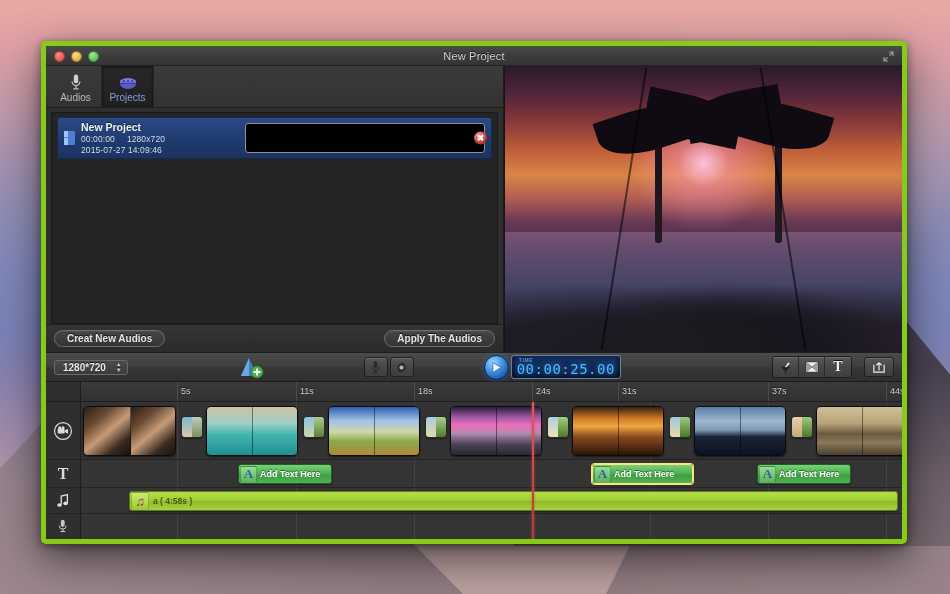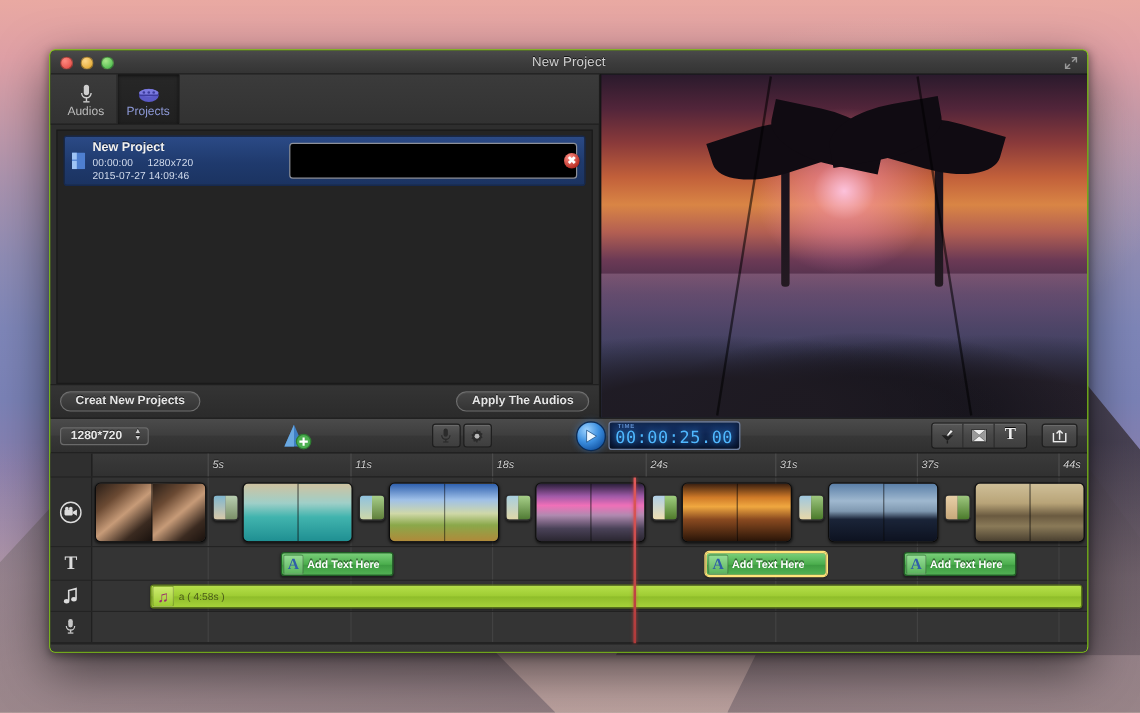--- a/index.html
+++ b/index.html
@@ -45,21 +45,21 @@
   }
   .haze {
     position: absolute; left: 0; right: 0; bottom: 0; height: 38%;
     background: linear-gradient(180deg, rgba(205,175,170,0) 0%, rgba(198,170,168,.35) 50%, rgba(186,160,160,.55) 100%);
   }
 
   
   .window {
     position: absolute; left: 41px; top: 41px; width: 866px; height: 503px;
     background: #2b2b2b;
-    border: 1px solid #84cc16;
+    border: 5px solid #84cc16;
     border-radius: 5px;
     box-shadow: 0 14px 42px rgba(0,0,0,.55), 0 2px 8px rgba(0,0,0,.45);
     overflow: hidden;
     display: flex; flex-direction: column;
   }
   .titlebar {
     height: 20px; flex: 0 0 20px; position: relative;
     background: linear-gradient(180deg, #4a4a4a 0%, #3c3c3c 55%, #343434 100%);
     border-bottom: 1px solid #232323;
     display: flex; align-items: center;
@@ -248,21 +248,20 @@
   .tool-trio .sq-btn { border: none; border-right: 1px solid #2a2a2a; border-radius: 0; width: 26px; height: 20px; }
   .tool-trio .sq-btn:last-child { border-right: none; }
   .share-btn { width: 30px; height: 20px; margin-left: 12px; }
 
   
   .timeline { flex: 1 1 auto; display: flex; flex-direction: column; background: #2c2c2c; min-height: 0; }
   .ruler {
     flex: 0 0 20px; position: relative; display: flex;
     background: linear-gradient(180deg, #3a3a3a 0%, #313131 100%);
     border-bottom: 1px solid #1e1e1e;
-    font-style: italic;
   }
   .ruler .gutter { flex: 0 0 35px; border-right: 1px solid #1d1d1d; background: #2f2f2f; }
   .ruler .scale { flex: 1 1 auto; position: relative; }
   .tick {
     position: absolute; top: 0; bottom: 0; border-left: 1px solid #4c4c4c;
     font-size: 9px; color: #cfcfcf; padding-left: 3px; padding-top: 4px;
     text-shadow: 0 -1px 0 rgba(0,0,0,.6);
   }
   .tracks { flex: 1 1 auto; display: flex; flex-direction: column; position: relative; }
   .track { display: flex; border-bottom: 1px solid #232323; position: relative; }
@@ -322,21 +321,21 @@
     border: 1px solid #5e7d16;
     display: flex; align-items: center; gap: 4px; padding-left: 1px;
     box-shadow: 0 1px 2px rgba(0,0,0,.4);
   }
   .audio-clip .note-icon {
     width: 18px; height: 18px; flex: 0 0 18px; border-radius: 2px;
     background: linear-gradient(180deg, #cdeb6e, #9ccc33);
     display: flex; align-items: center; justify-content: center;
     font-size: 13px; color: #9b2b6b; border: 1px solid rgba(0,0,0,.2);
   }
-  .audio-clip .lbl { font-size: 8.5px; color: #4a5a18; font-weight: normal; white-space: nowrap; }
+  .audio-clip .lbl { font-size: 8.5px; color: #4a5a18; font-weight: bold; white-space: nowrap; }
 
   .playhead {
     position: absolute; top: 0; bottom: 0; width: 2px;
     background: linear-gradient(180deg, #e05a5a, #b03a3a);
     box-shadow: 0 0 3px rgba(220,70,70,.8); z-index: 6;
   }
 
   .tl-bottom {
     flex: 0 0 24px; display: flex; align-items: center;
     background: linear-gradient(180deg, #3a3a3a 0%, #303030 100%);
@@ -429,21 +428,21 @@
               <span>00:00:00</span><span class="gap"></span><span>1280x720</span>
             </span>
             <span class="proj-sub">2015-07-27 14:09:46</span>
           </span>
           <span class="proj-thumb"></span>
           <span class="proj-del">✖</span>
         </div>
       </div>
 
       <div class="browser-footer">
-        <div class="pill-btn">Creat New Projects</div>
+        <div class="pill-btn">Creat New Audios</div>
         <div class="pill-btn">Apply The Audios</div>
       </div>
     </div>
 
     <div class="preview">
       <div class="img"></div>
       <div class="water"></div>
       <div class="rocks"></div>
       <div class="palm palm-trunk" style="left:150px;"></div>
       <div class="palm palm-trunk" style="right:120px;"></div>
@@ -539,22 +538,22 @@
   </div>
 
   <div class="timeline">
 
     <div class="ruler">
       <div class="gutter"></div>
       <div class="scale">
         <span class="tick" style="left:96px">5s</span>
         <span class="tick" style="left:215px">11s</span>
         <span class="tick" style="left:333px">18s</span>
-        <span class="tick" style="left:461px">24s</span>
-        <span class="tick" style="left:569px">31s</span>
+        <span class="tick" style="left:451px">24s</span>
+        <span class="tick" style="left:537px">31s</span>
         <span class="tick" style="left:687px">37s</span>
         <span class="tick" style="left:805px">44s</span>
       </div>
     </div>
 
     <div class="tracks">
 
       <div class="track track-video">
         <div class="track-head">
           <svg viewBox="0 0 22 22" width="20" height="20">

